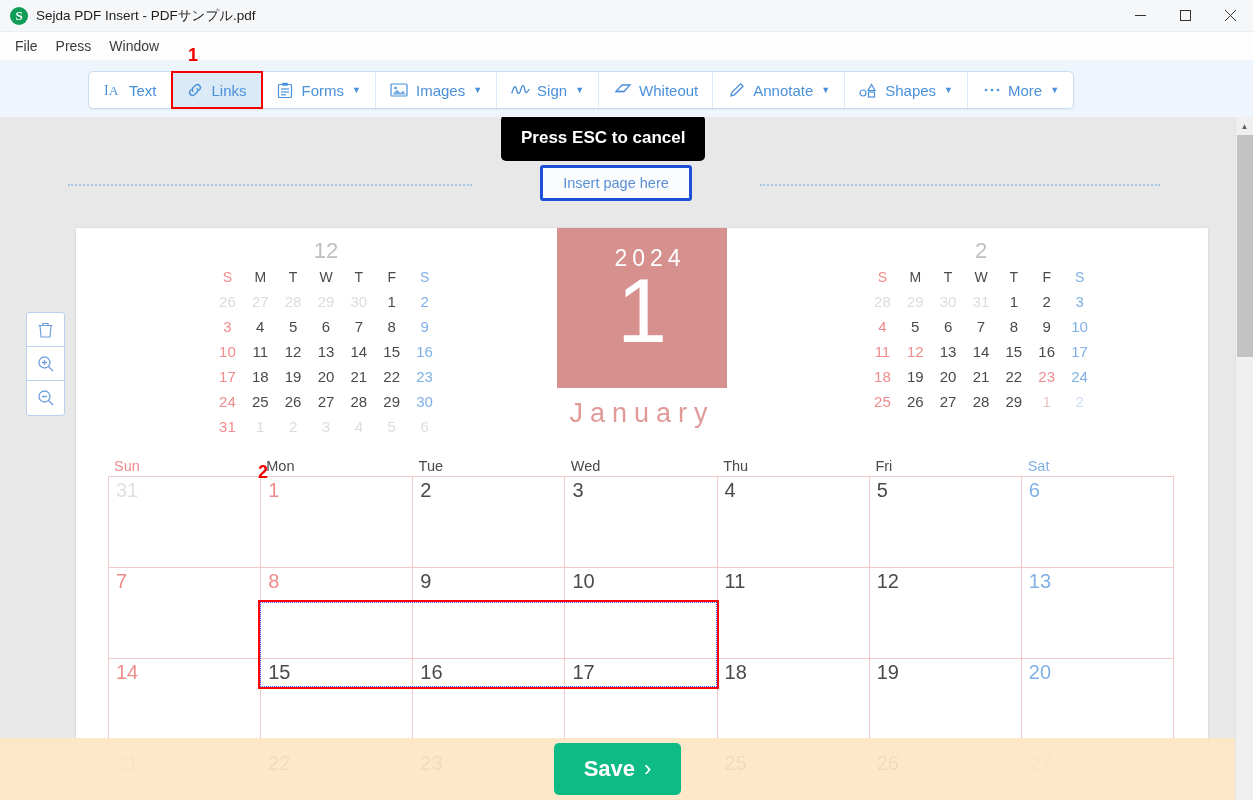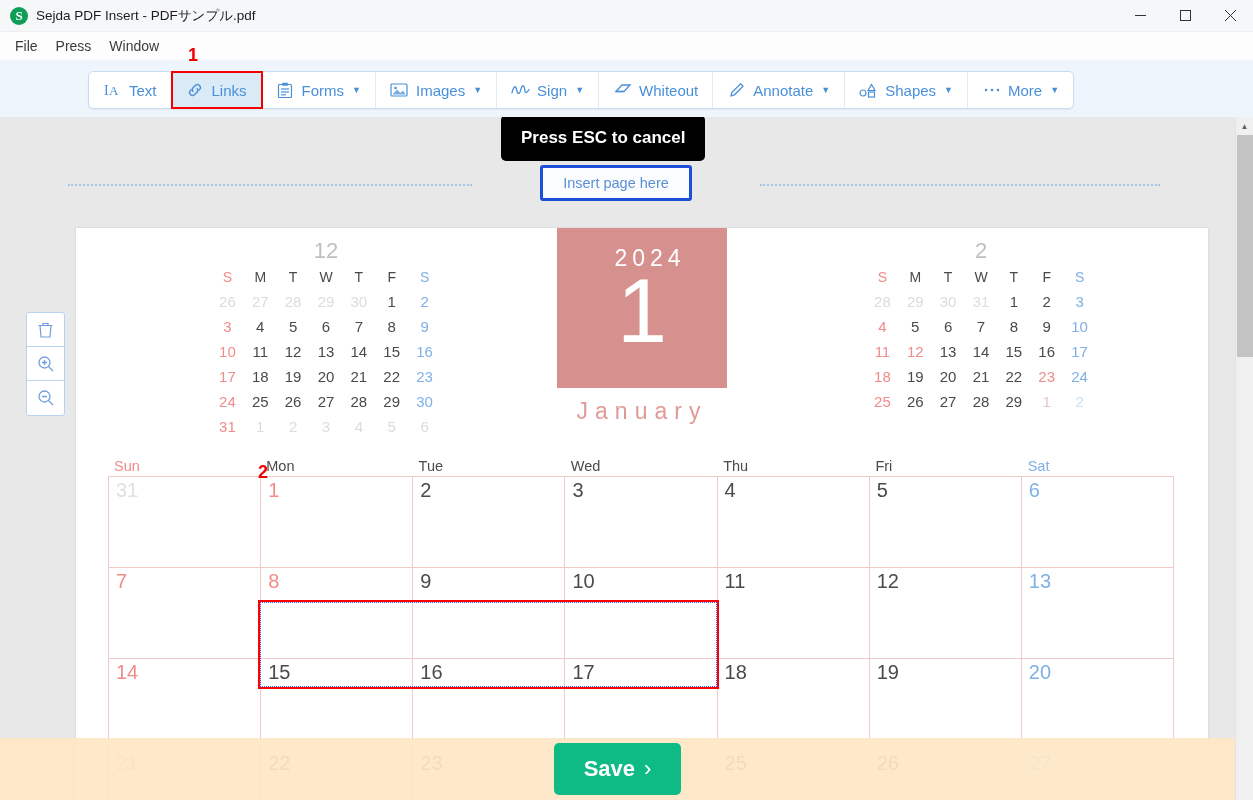--- a/index.html
+++ b/index.html
@@ -169,21 +169,21 @@
     font-size:23px; letter-spacing:5px; font-weight:300;
     font-family:"Liberation Sans", sans-serif;
   }
   .monthbox .num {
     position:absolute; top:38px; left:0; right:0;
     font-size:90px; font-weight:300; line-height:1;
     font-family:"Liberation Sans", sans-serif;
   }
   .monthname {
     margin-top:10px; color:#e09a98;
-    font-size:23px; letter-spacing:7px;
+    font-size:27px; letter-spacing:7px;
     font-family:"Liberation Sans", sans-serif;
   }
 
   
   .cal { position:absolute; left:32px; top:230px; width:1066px; }
   .cal-head { display:grid; grid-template-columns:repeat(7,1fr); }
   .cal-head div {
     font-size:14.5px; padding-left:6px; padding-bottom:2px;
     color:#4a4a4a;
   }

